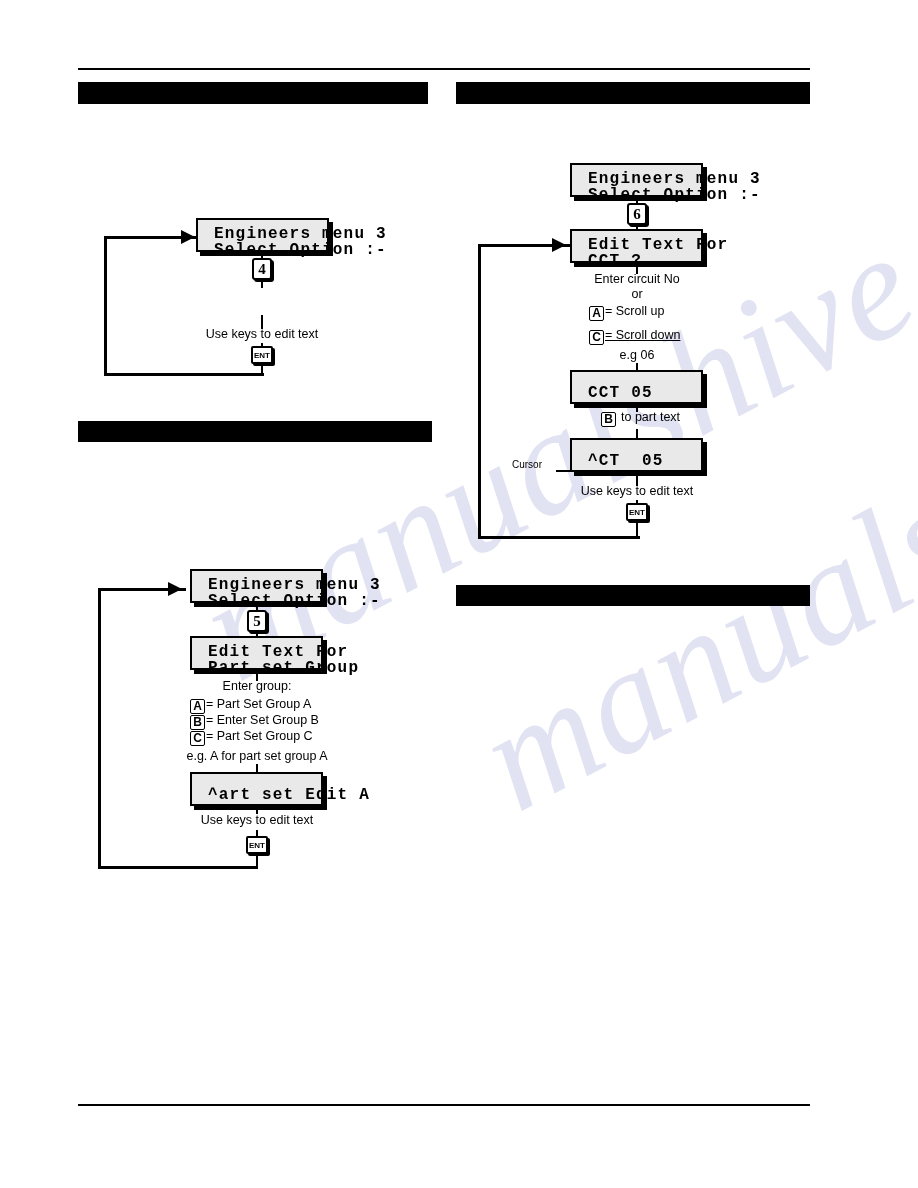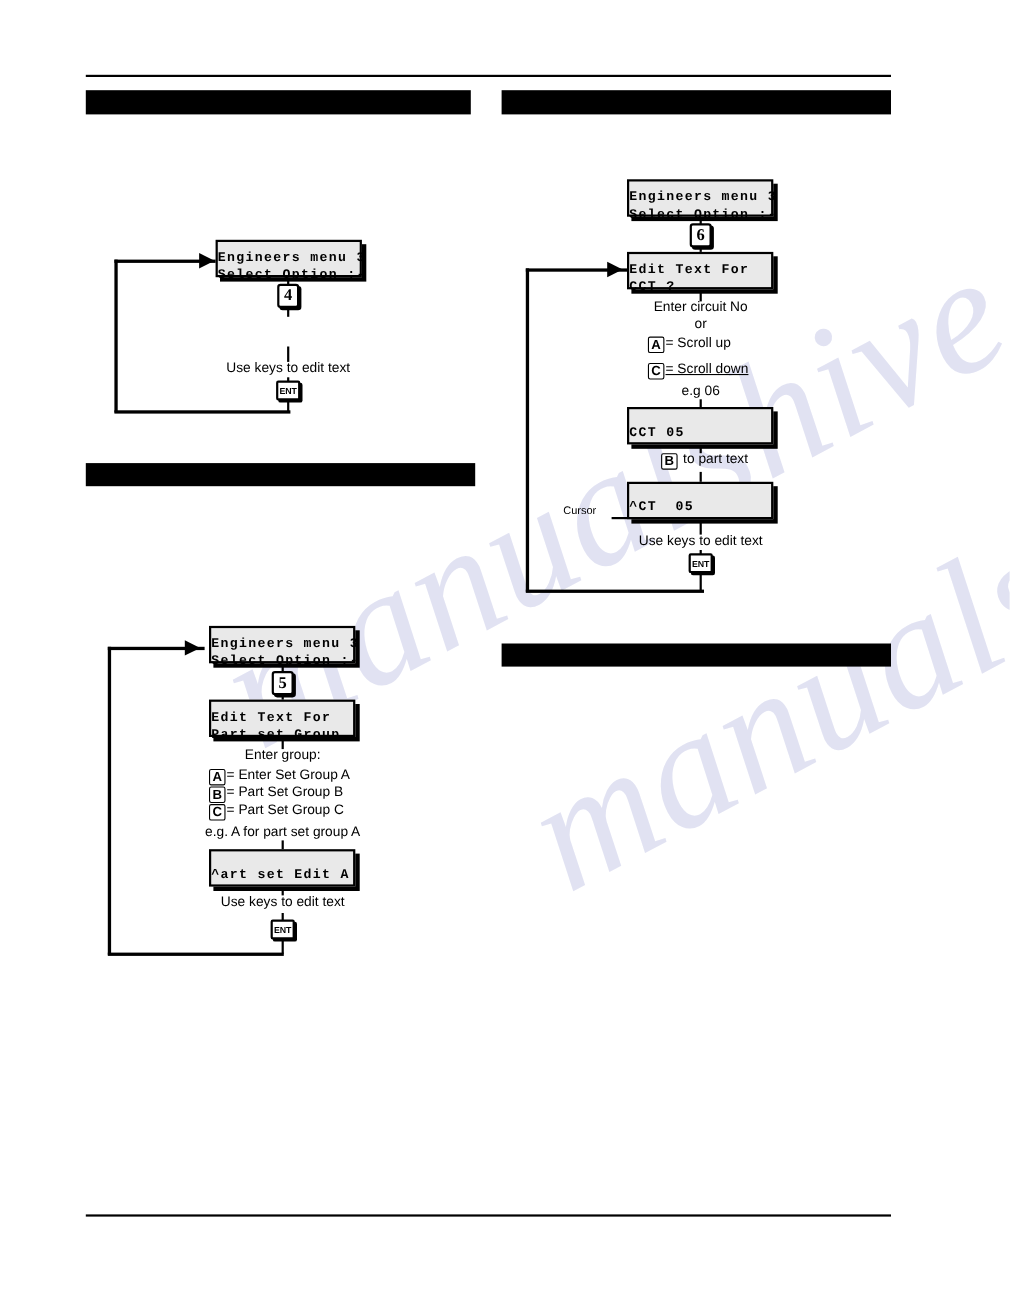--- a/index.html
+++ b/index.html
@@ -56,25 +56,25 @@
   .bar-4 { left: 456px; top: 585px; width: 354px; height: 21px; }
 
   
   .lcd {
     position: absolute;
     background: #e9e9e9;
     border: 2px solid #000;
     box-sizing: border-box;
     box-shadow: 4px 4px 0 0 #000;
     font-family: "Liberation Mono", monospace;
-    font-size: 12px;
+    font-size: 16px;
     font-weight: bold;
     color: #000;
     letter-spacing: 1.2px;
-    padding: 6px 0;
+    padding: 6px 16px;
     line-height: 16px;
     z-index: 4;
   }
   .lcd-line { white-space: pre; }
 
   
   .vline {
     position: absolute;
     width: 2px;
     background: #000;
@@ -280,24 +280,24 @@
 
   <div class="lcd" style="left:190px; top:636px; width:133px; height:34px;">
     <div class="lcd-line">Edit Text For</div>
     <div class="lcd-line">Part set Group</div>
   </div>
 
   <div class="vline" style="left:256px; top:670px; height:11px;"></div>
   <div class="caption center" style="left:257px; top:679px;">Enter group:</div>
 
   <div class="keyline" style="left:190px; top:697px;">
-    <span class="letter-key">A</span><span class="txt">= Enter Set Group A</span>
+    <span class="letter-key">A</span><span class="txt">= Part Set Group A</span>
   </div>
   <div class="keyline" style="left:190px; top:713px;">
-    <span class="letter-key">B</span><span class="txt">= Part Set Group B</span>
+    <span class="letter-key">B</span><span class="txt">= Enter Set Group B</span>
   </div>
   <div class="keyline" style="left:190px; top:729px;">
     <span class="letter-key">C</span><span class="txt">= Part Set Group C</span>
   </div>
 
   <div class="caption center" style="left:257px; top:749px;">e.g. A for part set group A</div>
   <div class="vline" style="left:256px; top:764px; height:9px;"></div>
 
   <div class="lcd" style="left:190px; top:772px; width:133px; height:34px; padding-top:13px;">
     <div class="lcd-line">^art set Edit A</div>

